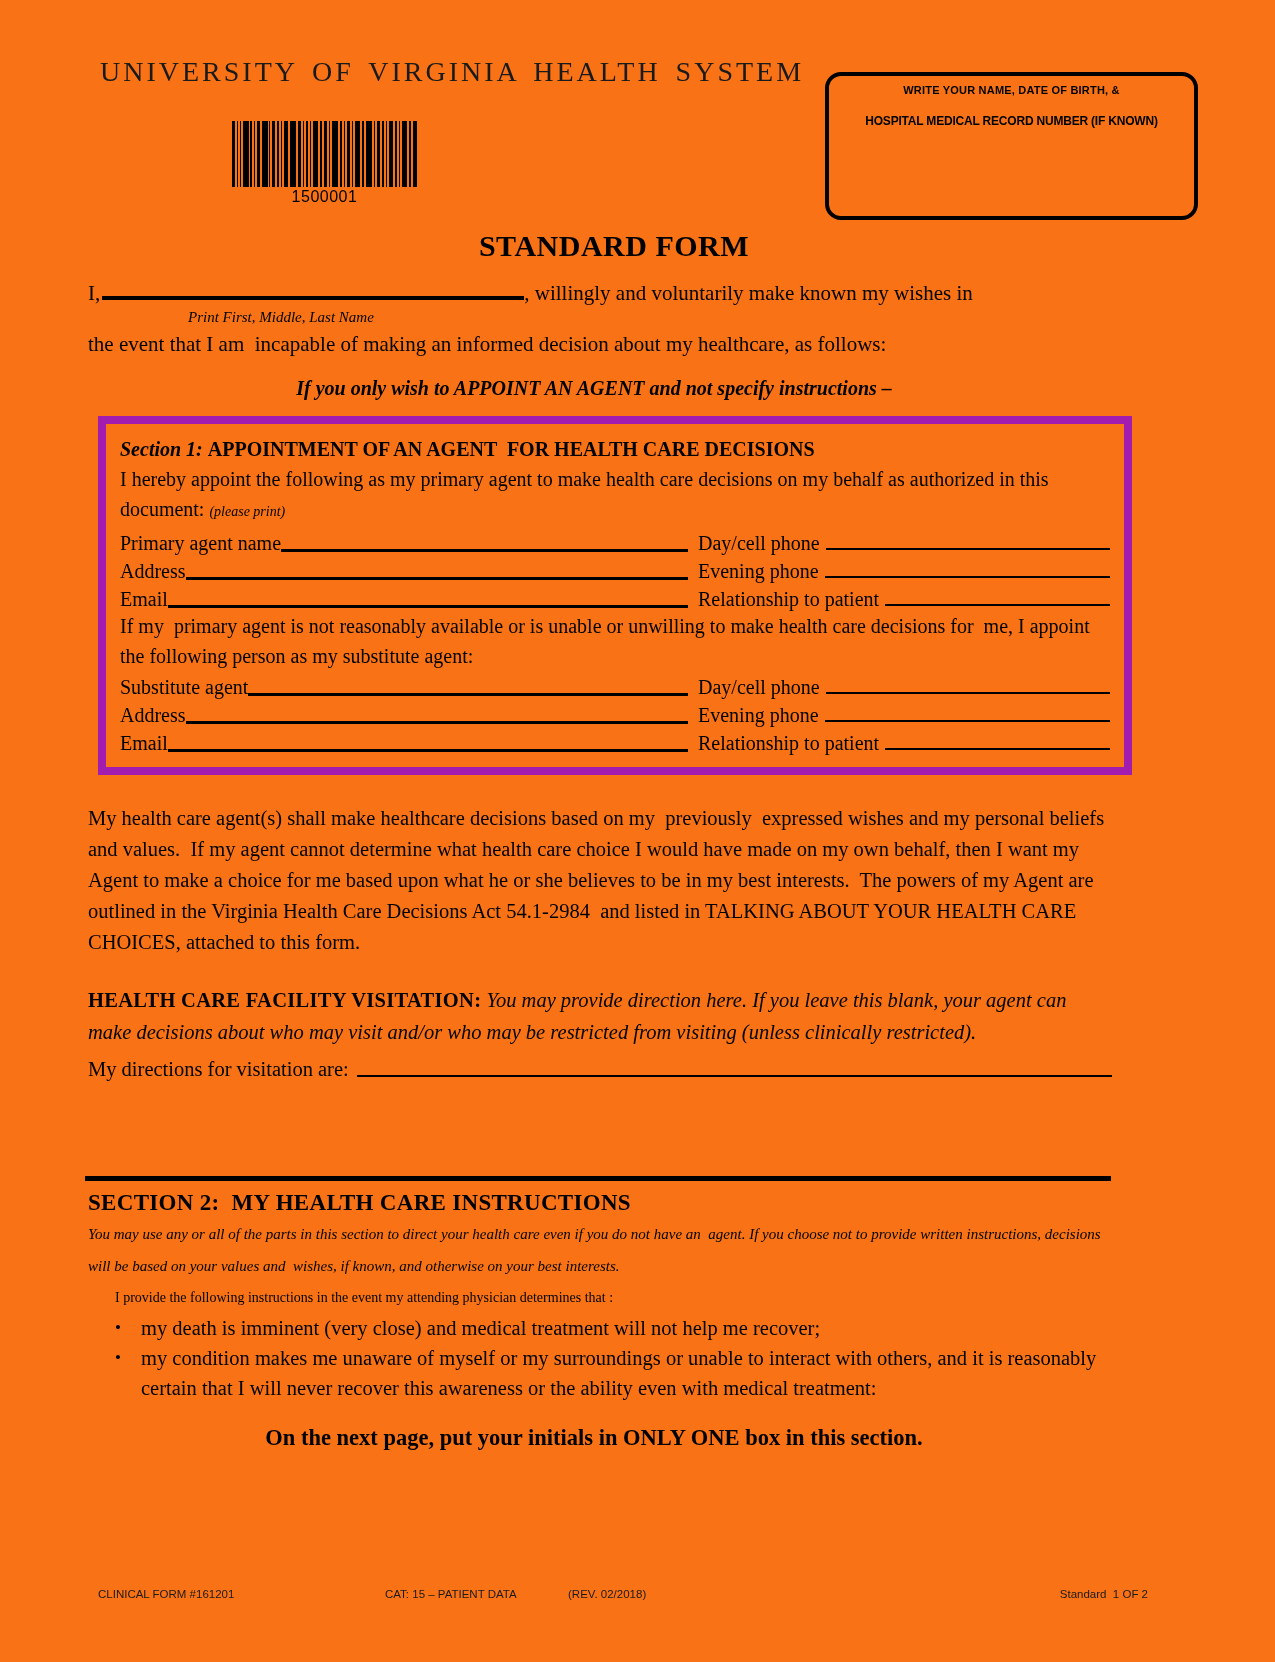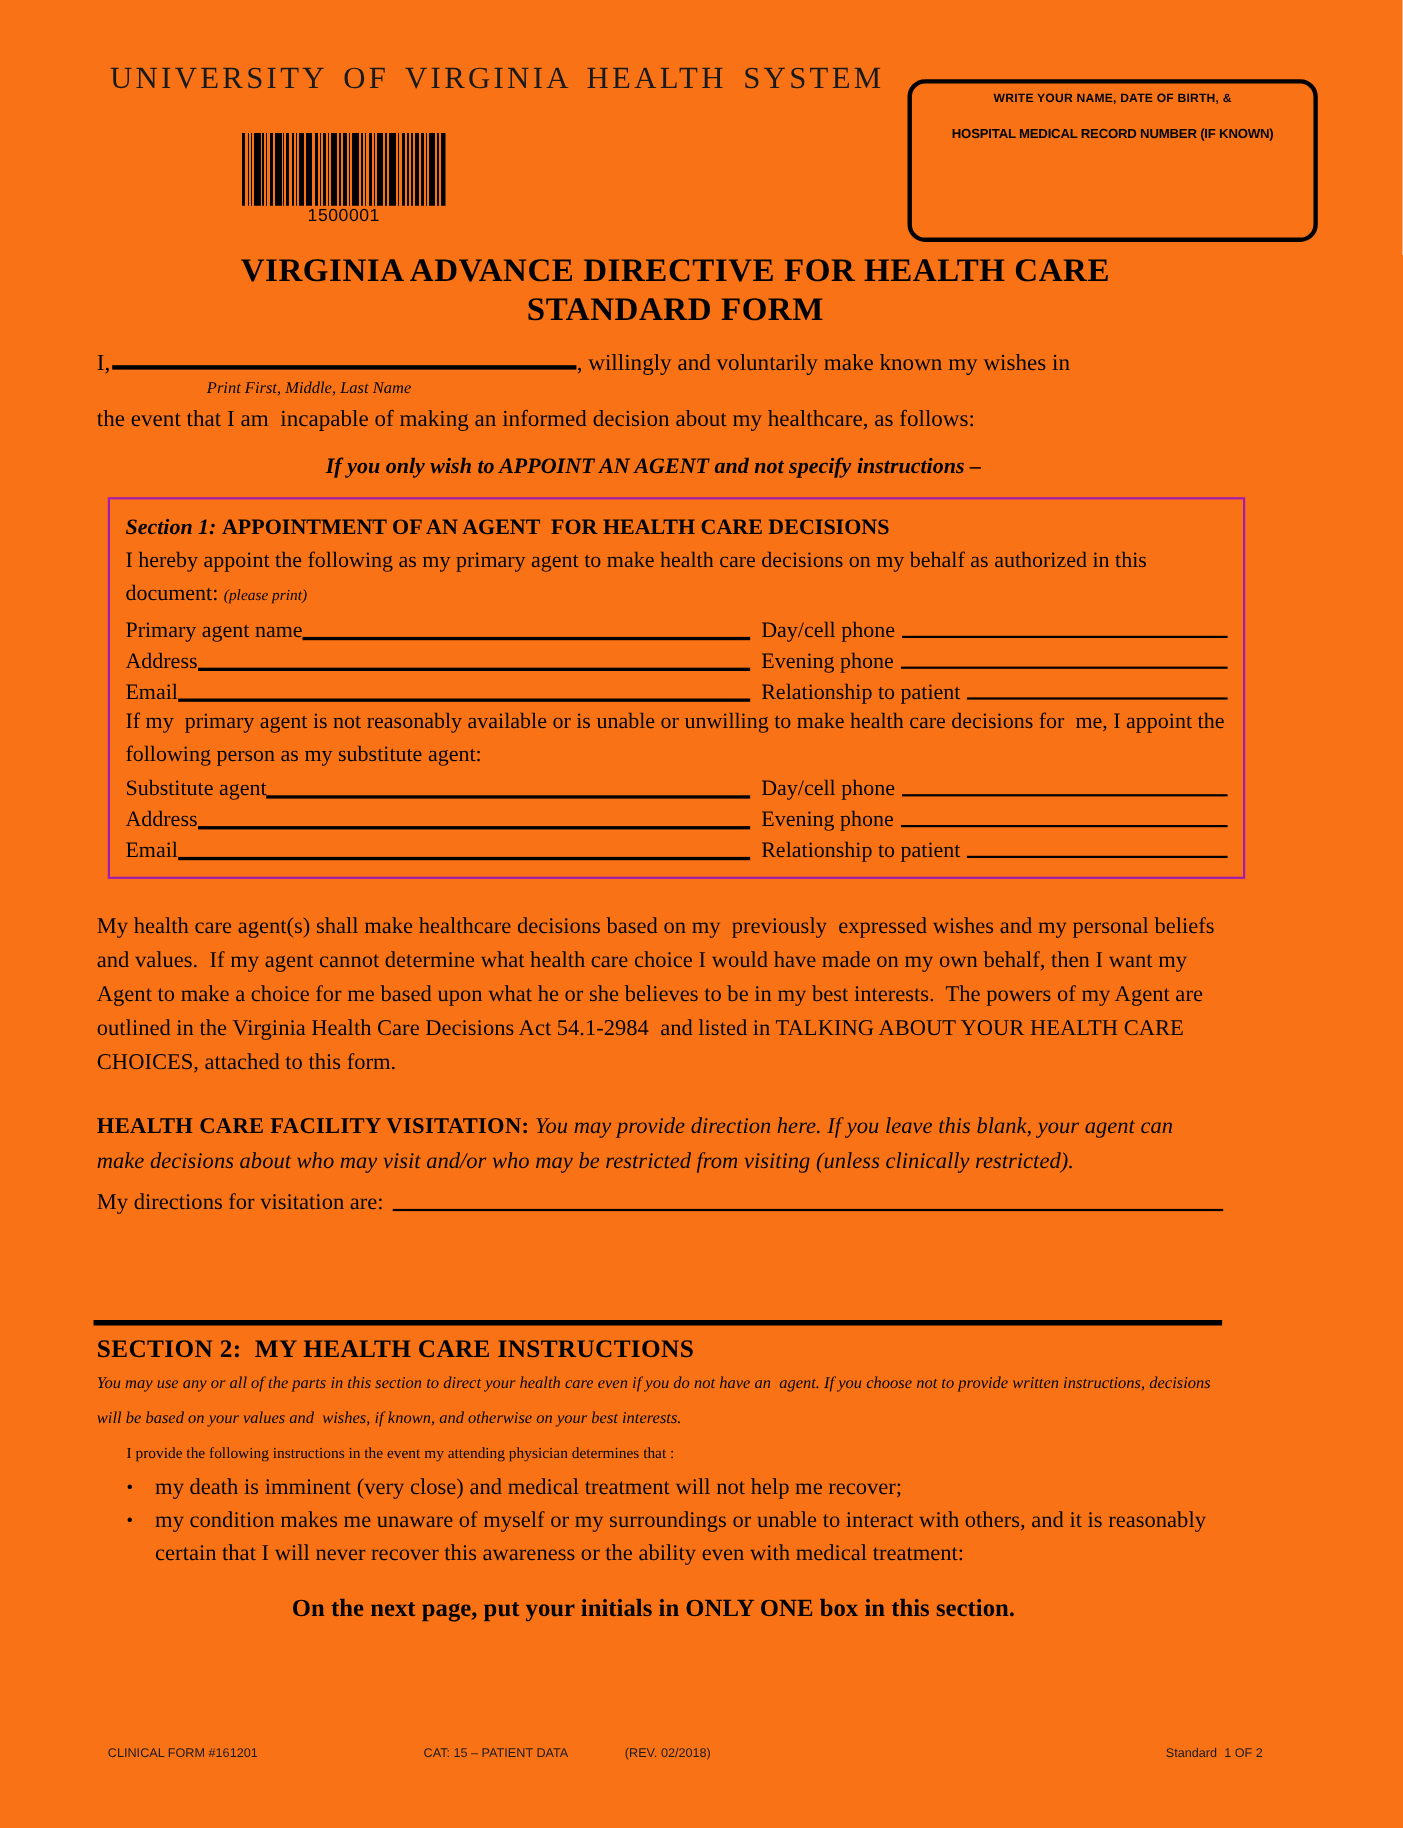--- a/index.html
+++ b/index.html
@@ -10,21 +10,21 @@
     overflow:hidden;
   }
   .prewrap { white-space:pre-wrap; }
 
   
   .header-area { position:relative; height:228px; }
   .org-name {
     position:absolute; left:100px; top:56px;
     font-size:28px; letter-spacing:3px; word-spacing:5px; color:#1a1a1a;
   }
-  .barcode-wrap { position:absolute; left:220px; top:121px; width:185px; text-align:center; }
+  .barcode-wrap { position:absolute; left:232px; top:121px; width:185px; text-align:center; }
   .barcode-wrap svg { display:block; }
   .barcode-num {
     font-family:"Liberation Sans", sans-serif; font-size:16px;
     margin-top:1px; letter-spacing:0.5px;
   }
   .patient-box {
     position:absolute; left:825px; top:72px; width:373px; height:148px;
     box-sizing:border-box; border:4px solid #000; border-radius:16px;
     padding-top:8px; text-align:center;
     font-family:"Liberation Sans", sans-serif;
@@ -37,21 +37,21 @@
   .title { text-align:center; font-weight:bold; font-size:30px; line-height:36px; letter-spacing:0.5px; }
 
   .intro-line { font-size:21px; margin-top:17px; }
   .name-line { display:inline-block; width:422px; height:2px; border-bottom:4px solid #000; margin-left:2px; }
   .name-hint { font-style:italic; font-size:15px; margin-left:100px; margin-top:3px; }
   .intro-line2 { font-size:21px; margin-top:6px; }
 
   .notice { text-align:center; font-weight:bold; font-style:italic; font-size:20px; line-height:29px; margin-top:17px; width:1012px; }
 
   .s1box {
-    border:2px solid #a21caf; margin-top:13px; margin-left:10px; width:1034px;
+    border:8px solid #a21caf; margin-top:13px; margin-left:10px; width:1034px;
     box-sizing:border-box; padding:10px 14px 12px 14px; font-size:20px;
   }
   .s1heading { line-height:30px; }
   .s1label { font-weight:bold; font-style:italic; }
   .s1head { font-weight:bold; }
   .s1text { line-height:30px; }
   .pleaseprint { font-style:italic; font-size:14px; }
   .frow { display:flex; height:28px; }
   .fcell { display:flex; align-items:flex-end; }
   .fcell.left { width:578px; padding-right:10px; box-sizing:border-box; }
@@ -144,21 +144,20 @@
 
     <div class="patient-box">
       <div class="pb1">WRITE YOUR NAME, DATE OF BIRTH, &amp;</div>
       <div class="pb2">HOSPITAL  MEDICAL RECORD NUMBER (IF KNOWN)</div>
     </div>
   </div>
 
   <div class="content">
 
     <div class="title">
-      <div>VIRGINIA ADVANCE DIRECTIVE FOR HEALTH CARE</div>
       <div>STANDARD FORM</div>
     </div>
 
     <div class="intro-line"><span>I,</span><span class="name-line"></span><span class="prewrap">, willingly and voluntarily make known my wishes in</span></div>
     <div class="name-hint">Print First, Middle, Last Name</div>
     <div class="intro-line2 prewrap">the event that I am  incapable of making an informed decision about my healthcare, as follows:</div>
 
     <div class="notice">
       <div>If you only wish to APPOINT AN AGENT and not specify instructions –</div>
     </div>

